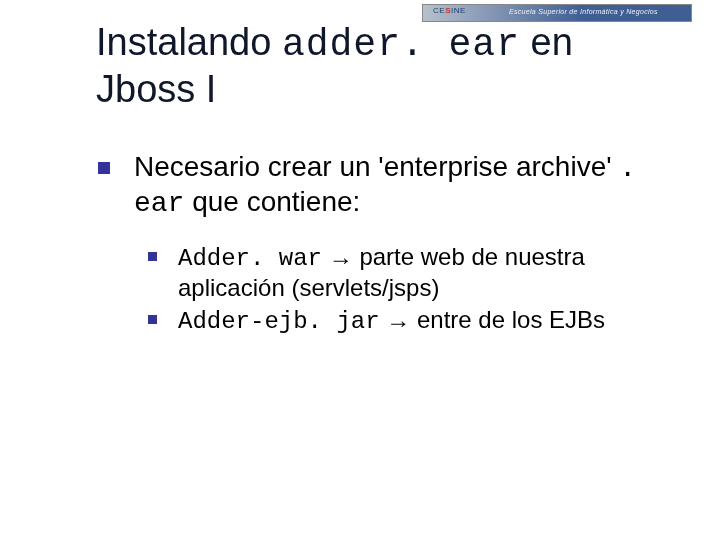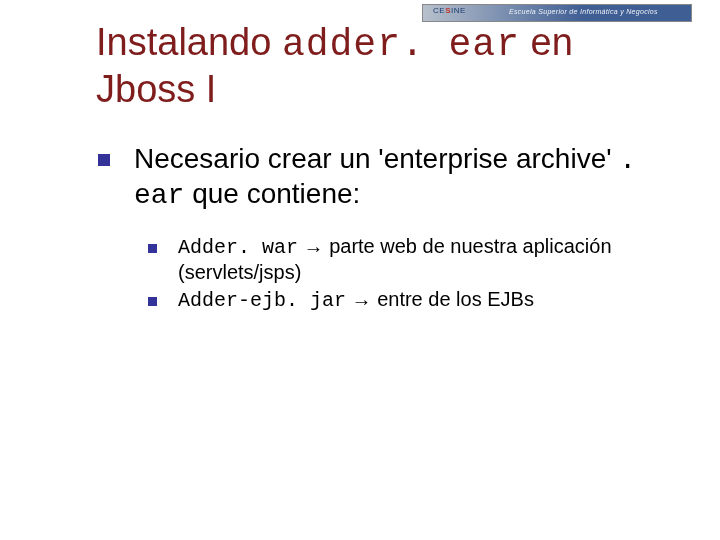--- a/index.html
+++ b/index.html
@@ -52,51 +52,51 @@
     letter-spacing: 0.3px;
   }
   .title {
     position: absolute;
     left: 96px;
     top: 20px;
     width: 560px;
     font-size: 38px;
     line-height: 1.16;
     font-family: Verdana, Geneva, sans-serif;
-    color: #7f1d1d;
+    color: #0f172a;
     font-weight: normal;
   }
   .title .mono {
     font-family: "Courier New", Courier, monospace;
     letter-spacing: 1px;
   }
   .body {
     position: absolute;
     left: 92px;
-    top: 142px;
+    top: 150px;
     width: 570px;
     font-size: 28px;
     line-height: 1.18;
   }
   .lvl1 {
     position: relative;
     padding-left: 42px;
   }
   .lvl1 .bullet {
     position: absolute;
     left: 6px;
     top: 12px;
     width: 12px;
     height: 12px;
     background: #333399;
   }
   .sub {
     margin-top: 22px;
     margin-left: 52px;
-    font-size: 20px;
+    font-size: 24px;
     line-height: 1.22;
   }
   .subitem {
     position: relative;
     padding-left: 34px;
     margin-bottom: 2px;
   }
   .subitem .sbullet {
     position: absolute;
     left: 4px;

